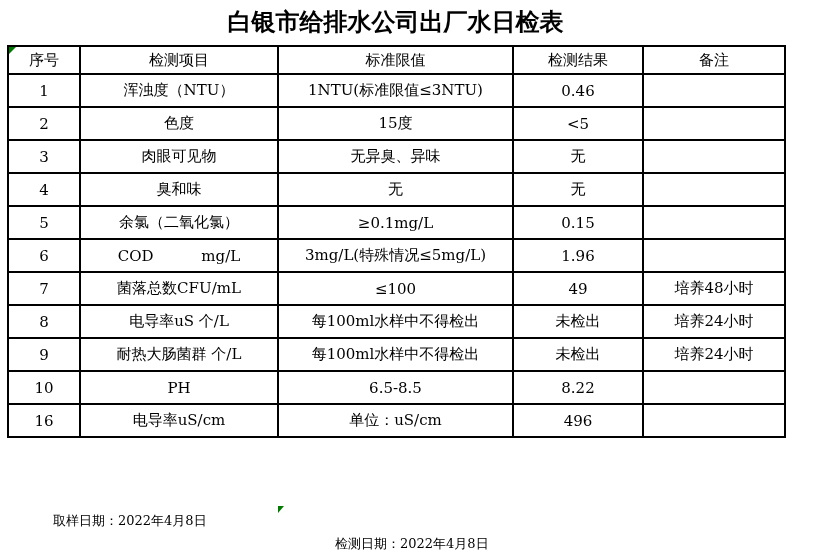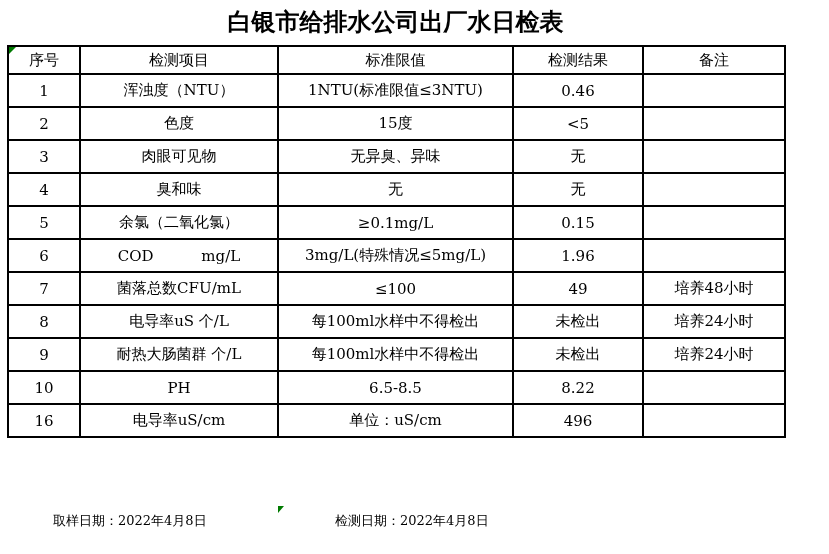--- a/index.html
+++ b/index.html
@@ -53,21 +53,21 @@
   }
   .corner-flag.top-left { left: 9px; top: 47px; width: 7px; height: 7px; }
   .corner-flag.bottom-row13 { left: 278px; top: 506px; width: 6px; height: 7px; }
   .footer-line span {
     position: absolute;
     top: 512px;
     font-size: 13px;
     white-space: nowrap;
   }
   .footer-sampling { left: 53px; }
-  .footer-testdate { left: 335px; }
+  .footer-testdate { left: 335px; margin-top: 23px; }
   .footer-reporter { left: 563px; margin-top: 44px; }
 </style>
 </head>
 <body>
 
 <div class="page">
 
   <div class="title">白银市给排水公司出厂水日检表</div>
 
   <table class="sheet">

